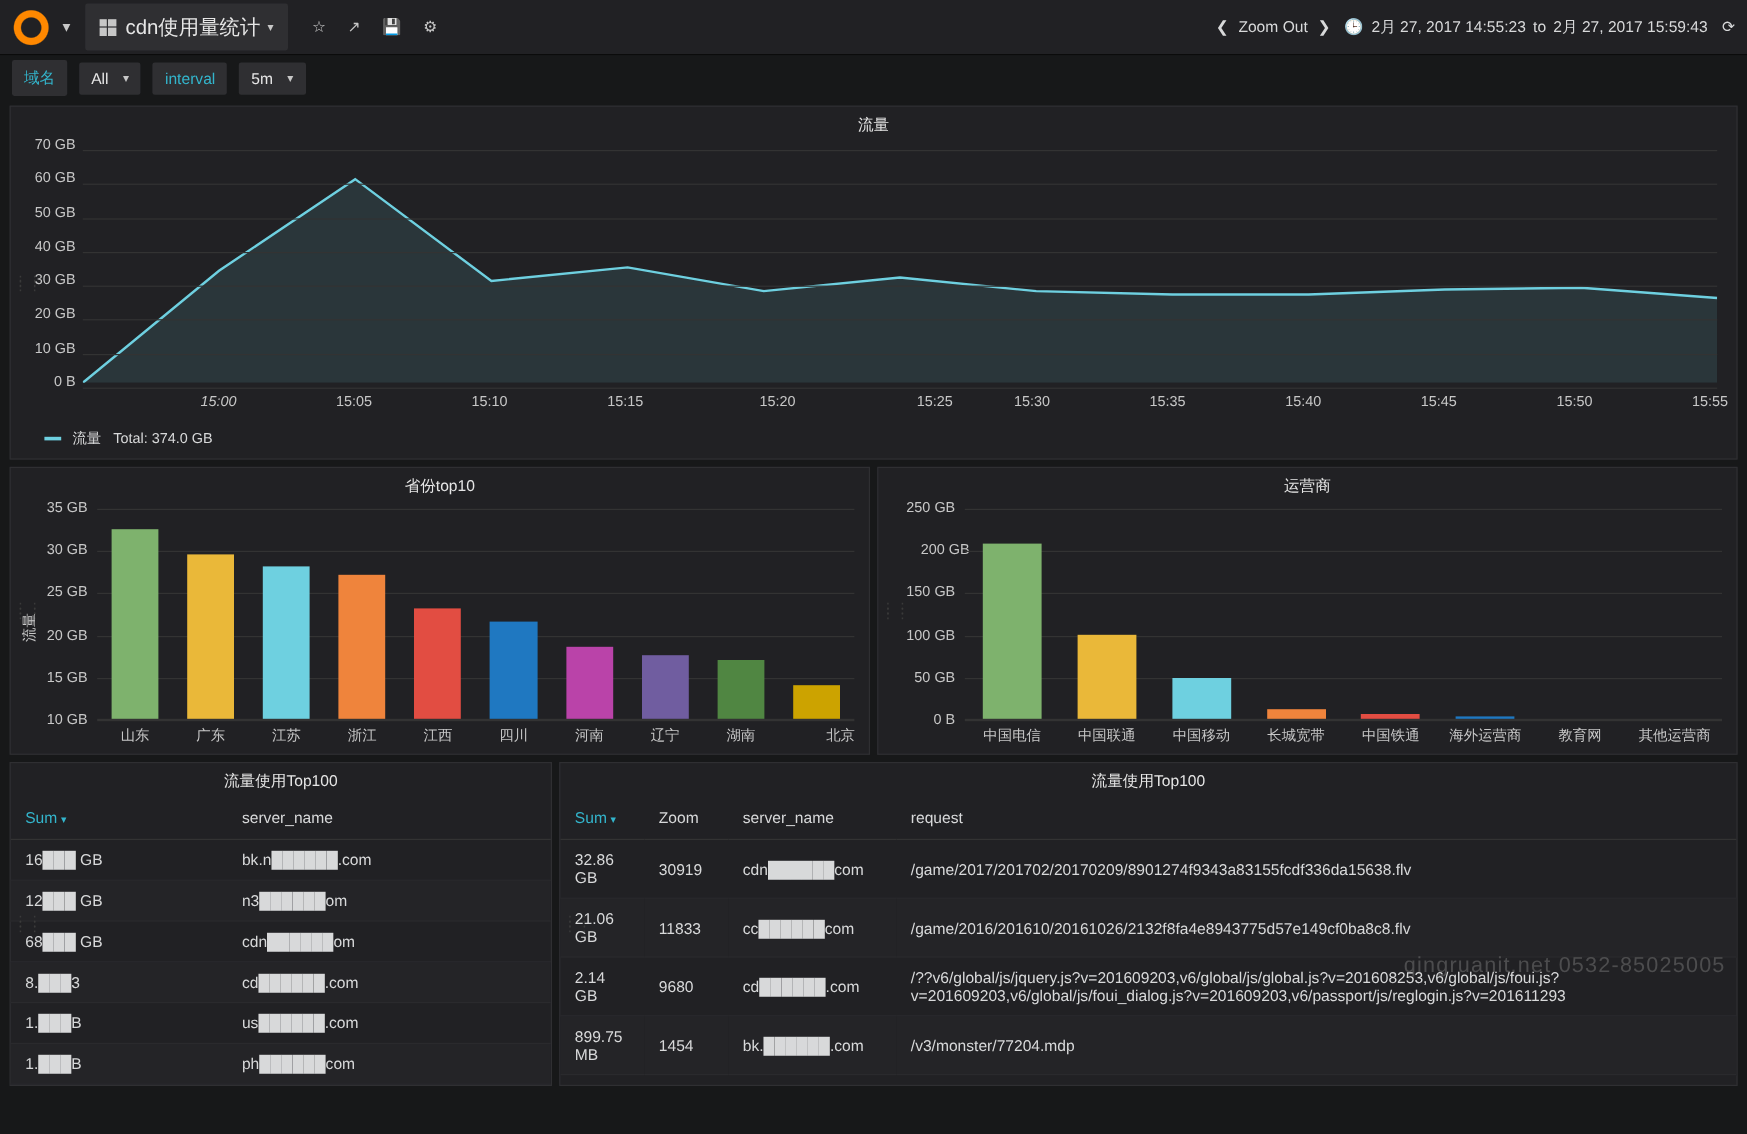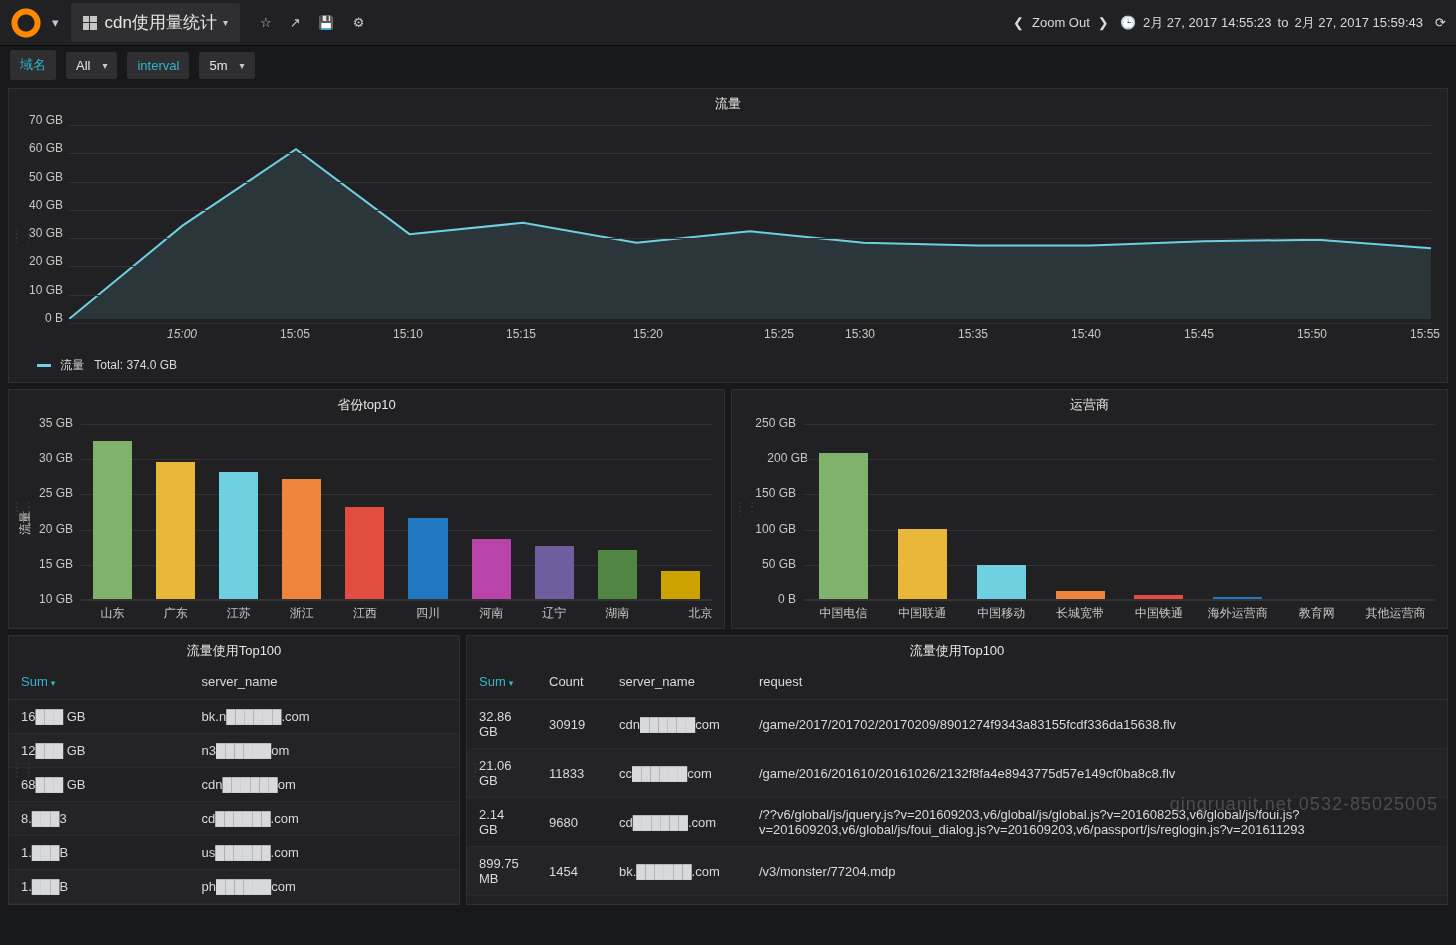--- a/index.html
+++ b/index.html
@@ -273,21 +273,21 @@
           </tbody>
       </table>
     </div>
     <div class="panel" style="flex:1;">
       <div class="drag-h">⋮⋮<br>⋮⋮</div>
       <div class="ptitle">流量使用Top100</div>
       <table class="tbl">
         <thead>
             <tr>
           <th><span>Sum</span><span class="sort-caret">▾</span></th>
-          <th class="dim"><span>Count</span></th>
+          <th class="dim"><span>Zoom</span></th>
           <th class="dim"><span>server_name</span></th>
           <th class="dim"><span>request</span></th>
         </tr>
           </thead>
         <tbody id="tbl2">
             <tr>
               <td style="width:70px;">32.86 GB</td>
               <td style="width:70px;">30919</td>
               <td style="width:140px;">cdn██████com</td>
               <td>/game/2017/201702/20170209/8901274f9343a83155fcdf336da15638.flv</td>

